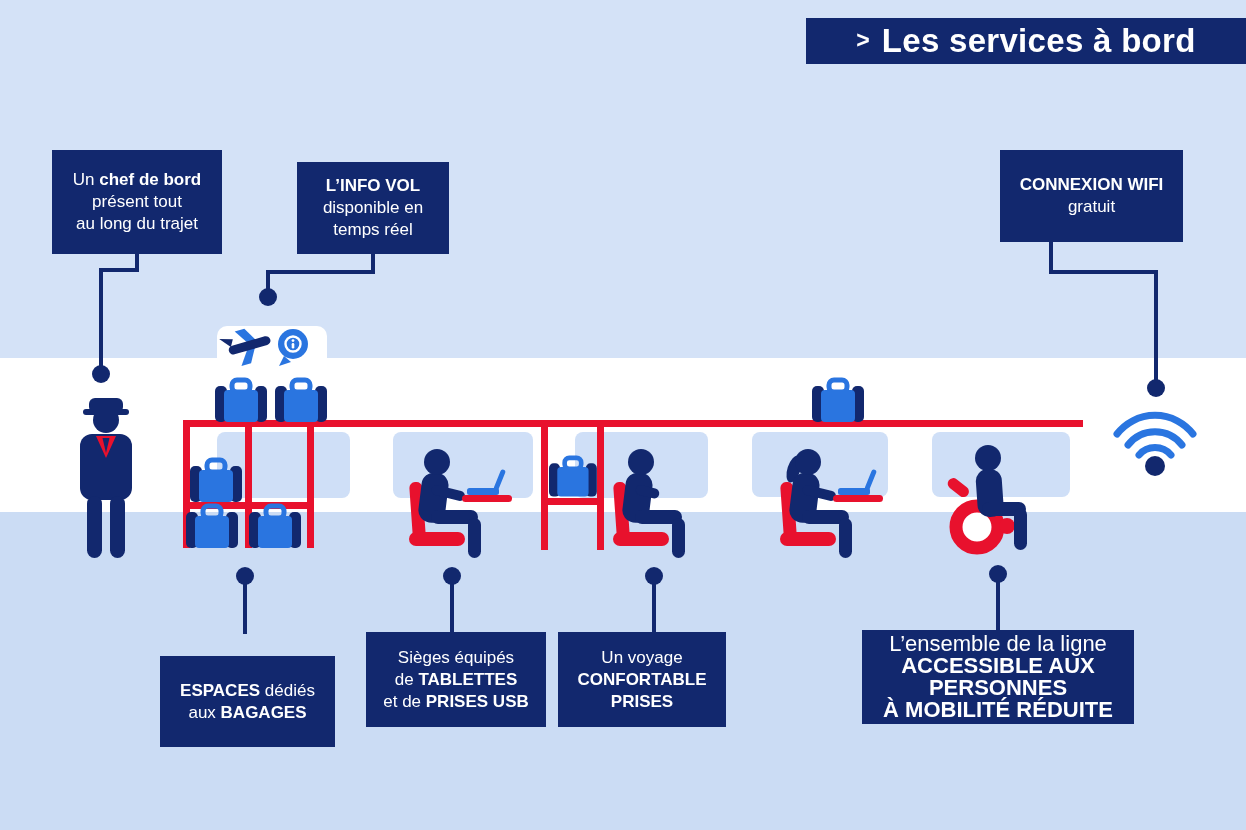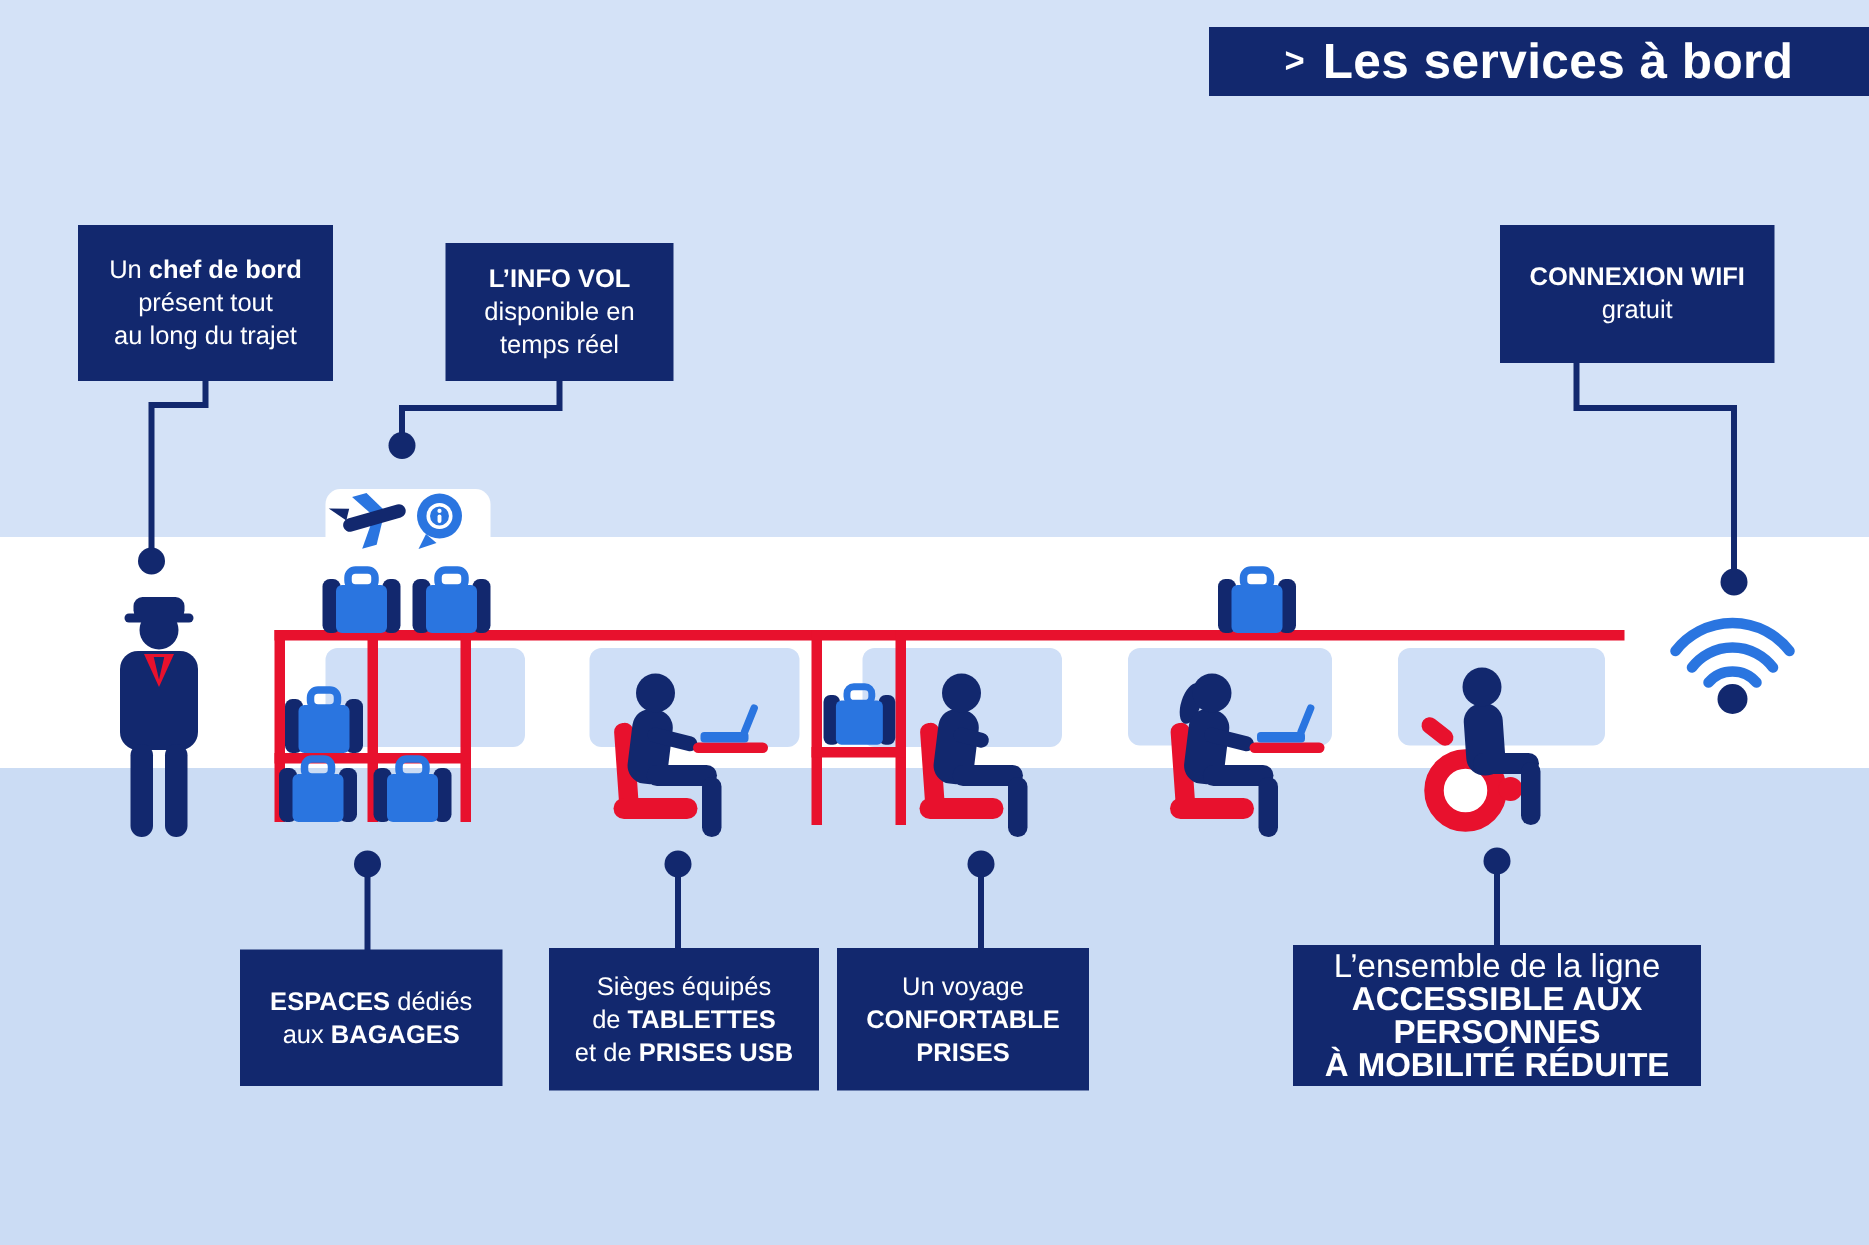--- a/index.html
+++ b/index.html
@@ -18,21 +18,21 @@
   .banner .ttl{font-size:33px;font-weight:700;letter-spacing:.3px;}
   .callout{
     position:absolute;background:#12286e;color:#fff;display:flex;flex-direction:column;
     align-items:center;justify-content:center;text-align:center;
     font-size:17px;line-height:22px;font-weight:400;
   }
   .callout .b{font-weight:700;}
   .co-chef{left:52px;top:150px;width:170px;height:104px;}
   .co-info{left:297px;top:150px;width:152px;height:92px;margin-top:12px;}
   .co-wifi{left:960px;top:150px;width:183px;height:92px;margin-left:40px;}
-  .co-bag{left:160px;top:633px;width:175px;height:91px;}
+  .co-bag{left:160px;top:656px;width:175px;height:91px;}
   .co-tab{left:366px;top:632px;width:180px;height:95px;}
   .co-conf{left:558px;top:632px;width:168px;height:95px;}
   .co-acc{left:862px;top:630px;width:272px;height:94px;font-size:22px;}
 </style>
 </head>
 <body>
 
 <div class="canvas">
 
   <div class="band"></div>

